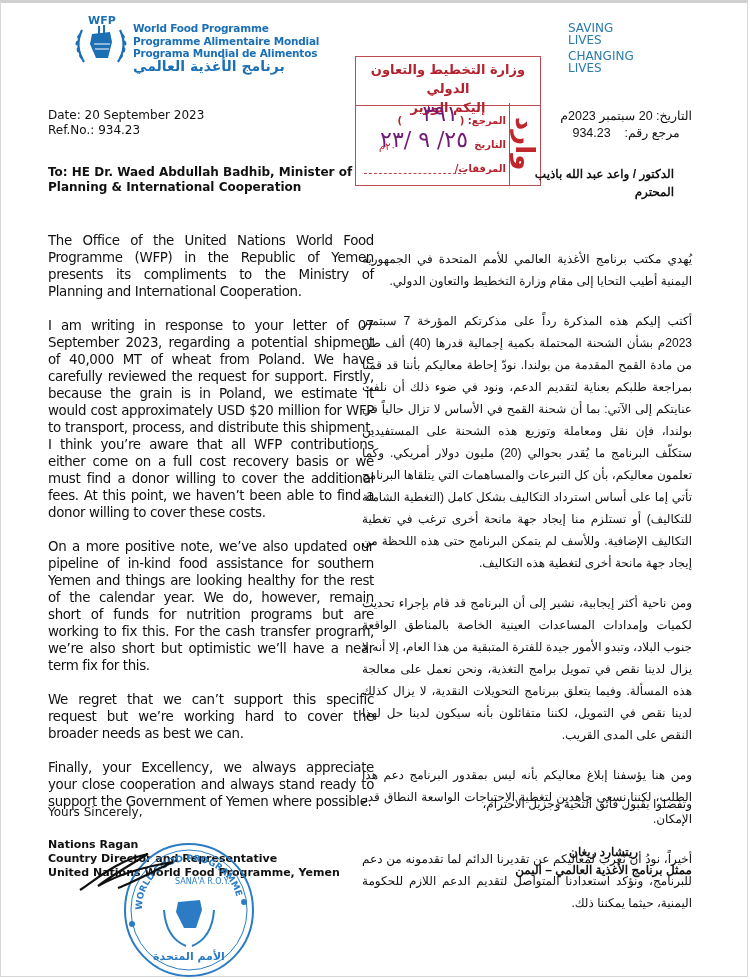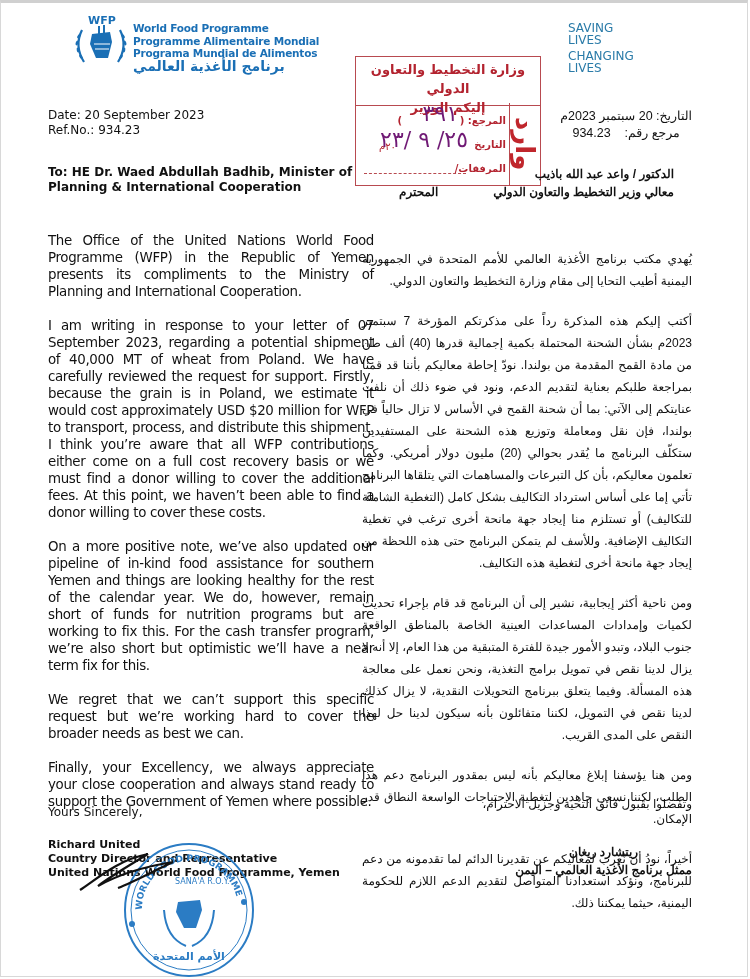--- a/index.html
+++ b/index.html
@@ -119,21 +119,20 @@
 </div>
 <div class="date-ar">
   <div>التاريخ: 20 سبتمبر 2023م</div>
   <div style="white-space:pre;text-align:center;">مرجع رقم:    934.23</div>
 </div>
 
 <div class="to-en">To:  HE Dr. Waed Abdullah Badhib, Minister of Planning &amp; International Cooperation</div>
 <div class="to-ar">
   <div>الدكتور / واعد عبد الله باذيب</div>
   <div class="row2">
-    <span>معالي وزير التخطيط والتعاون الدولي</span>
     <span style="margin-left:55px;">المحترم</span>
   </div>
 </div>
 
 <div class="col-en">
   <p>The Office of the United Nations World Food Programme (WFP) in the Republic of Yemen presents its compliments to the Ministry of Planning and International Cooperation.</p>
   <p>I am writing in response to your letter of 07 September 2023, regarding a potential shipment of 40,000 MT of wheat from Poland. We have carefully reviewed the request for support.  Firstly, because the grain is in Poland, we estimate it would cost approximately USD $20 million for WFP to transport, process, and distribute this shipment. I think you’re aware that all WFP contributions either come on a full cost recovery basis or we must find a donor willing to cover the additional fees.  At this point, we haven’t been able to find a donor willing to cover these costs.</p>
   <p>On a more positive note, we’ve also updated our pipeline of in-kind food assistance for southern Yemen and things are looking healthy for the rest of the calendar year.  We do, however, remain short of funds for nutrition programs but are working to fix this. For the cash transfer program, we’re also short but optimistic we’ll have a near term fix for this.</p>
   <p>We regret that we can’t support this specific request but we’re working hard to cover the broader needs as best we can.</p>
   <p>Finally, your Excellency, we always appreciate your close cooperation and always stand ready to support the Government of Yemen where possible.</p>
@@ -142,21 +141,21 @@
 <div class="col-ar">
   <p>يُهدي مكتب برنامج الأغذية العالمي للأمم المتحدة في الجمهورية اليمنية أطيب التحايا إلى مقام وزارة التخطيط والتعاون الدولي.</p>
   <p>أكتب إليكم هذه المذكرة رداً على مذكرتكم المؤرخة 7 سبتمبر 2023م بشأن الشحنة المحتملة بكمية إجمالية قدرها (40) ألف طن من مادة القمح المقدمة من بولندا. نودّ إحاطة معاليكم بأننا قد قمنا بمراجعة طلبكم بعناية لتقديم الدعم، ونود في ضوء ذلك أن نلفت عنايتكم إلى الآتي: بما أن شحنة القمح في الأساس لا تزال حالياً في بولندا، فإن نقل ومعاملة وتوزيع هذه الشحنة على المستفيدين ستكلّف البرنامج ما يُقدر بحوالي (20) مليون دولار أمريكي. وكما تعلمون معاليكم، بأن كل التبرعات والمساهمات التي يتلقاها البرنامج تأتي إما على أساس استرداد التكاليف بشكل كامل (التغطية الشاملة للتكاليف) أو تستلزم منا إيجاد جهة مانحة أخرى ترغب في تغطية التكاليف الإضافية. وللأسف لم يتمكن البرنامج حتى هذه اللحظة من إيجاد جهة مانحة أخرى لتغطية هذه التكاليف.</p>
   <p>ومن ناحية أكثر إيجابية، نشير إلى أن البرنامج قد قام بإجراء تحديث لكميات وإمدادات المساعدات العينية الخاصة بالمناطق الواقعة جنوب البلاد، وتبدو الأمور جيدة للفترة المتبقية من هذا العام، إلا أنه لا يزال لدينا نقص في تمويل برامج التغذية، ونحن نعمل على معالجة هذه المسألة. وفيما يتعلق ببرنامج التحويلات النقدية، لا يزال كذلك لدينا نقص في التمويل، لكننا متفائلون بأنه سيكون لدينا حل لهذا النقص على المدى القريب.</p>
   <p>ومن هنا يؤسفنا إبلاغ معاليكم بأنه ليس بمقدور البرنامج دعم هذا الطلب، لكننا نسعى جاهدين لتغطية الاحتياجات الواسعة النطاق قدر الإمكان.</p>
   <p>أخيراً، نودُ أن نُعرب لمعاليكم عن تقديرنا الدائم لما تقدمونه من دعم للبرنامج، ونؤكد استعدادنا المتواصل لتقديم الدعم اللازم للحكومة اليمنية، حيثما يمكننا ذلك.</p>
 </div>
 
 <div class="closing-en">Yours Sincerely,</div>
 <div class="sign-en">
-  <div>Richard United</div>
+  <div>Nations Ragan</div>
   <div>Country Director and Representative</div>
   <div>United Nations World Food Programme, Yemen</div>
 </div>
 <div class="closing-ar">وتفضلوا بقبول فائق التحية وجزيل الاحترام،</div>
 <div class="sign-ar">
   <div>ريتشارد ريغان</div>
   <div>ممثل برنامج الأغذية العالمي – اليمن</div>
 </div>
 
 <svg class="seal" viewBox="0 0 138 138">

